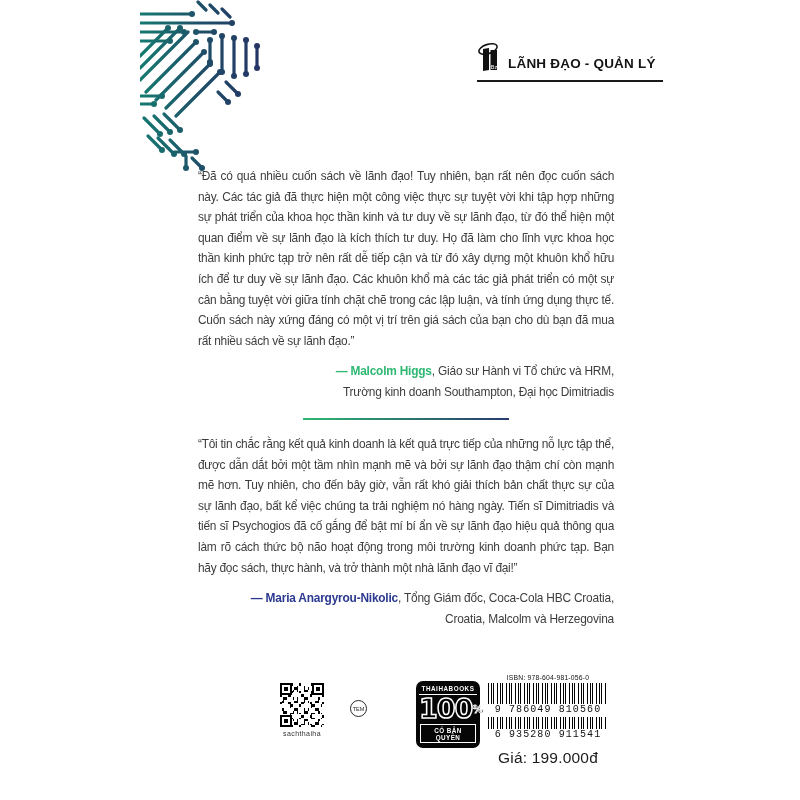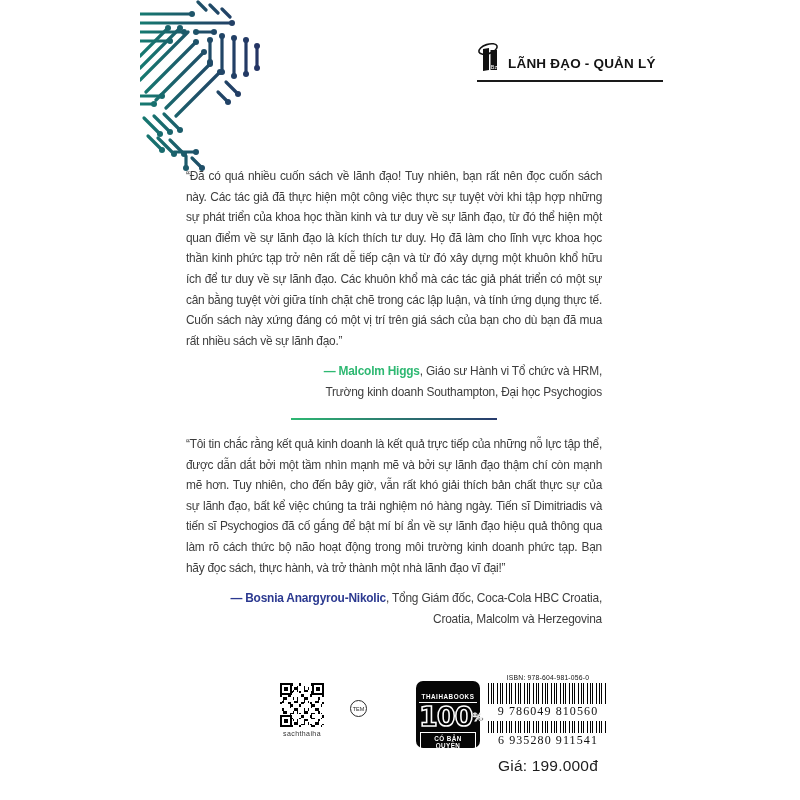--- a/index.html
+++ b/index.html
@@ -8,21 +8,21 @@
 
   
   .circuit{position:absolute;left:140px;top:0;}
 
   
   .category-row{position:absolute;left:477px;top:42px;width:190px;display:flex;align-items:flex-end;gap:7px;}
   .category-label{font-size:13.5px;font-weight:bold;color:#141414;letter-spacing:0.2px;padding-bottom:3px;white-space:nowrap;}
   .category-underline{position:absolute;left:477px;top:80px;width:186px;height:2px;background:#1a1a1a;}
 
   
-  .main-col{position:absolute;left:186px;top:166px;width:416px;}
+  .main-col{position:absolute;left:198px;top:166px;width:416px;}
   .quote{font-size:11.9px;line-height:1.73;letter-spacing:-0.25px;text-align:justify;color:#3d3d3d;}
   .attr{margin-top:10px;text-align:right;font-size:11.9px;line-height:1.75;letter-spacing:-0.2px;color:#3d3d3d;}
   .attr .author{font-weight:bold;}
   .author-green{color:#2eb872;}
   .author-navy{color:#2b3990;}
   .divider{width:206px;height:2px;margin:15px auto 14px auto;background:linear-gradient(90deg,#2eb872,#283a6d);}
 
   
   .qr-wrap{position:absolute;left:279px;top:683px;width:46px;text-align:center;}
   .qr{position:relative;width:44px;height:44px;margin:0 auto;
@@ -33,37 +33,37 @@
   .qr .f{position:absolute;width:12px;height:12px;background:#fff;border:2px solid #000;box-sizing:border-box;}
   .qr .f::after{content:"";position:absolute;inset:2px;background:#000;}
   .f.tl{top:0;left:0}.f.tr{top:0;right:0}.f.bl{bottom:0;left:0}
   .qr-caption{font-size:7px;margin-top:3px;color:#333;letter-spacing:0.4px;}
 
   .stamp{position:absolute;left:350px;top:700px;width:17px;height:17px;border:1.3px solid #2a2a2a;
          border-radius:50%;display:flex;align-items:center;justify-content:center;
          font-size:5.5px;color:#2a2a2a;box-sizing:border-box;}
 
   .badge{position:absolute;left:416px;top:681px;width:64px;height:67px;background:#060606;border-radius:7px;
-         box-sizing:border-box;padding:12px 3px 3px 3px;text-align:center;}
+         box-sizing:border-box;padding:4px 3px 3px 3px;text-align:center;}
   .badge-brand{font-size:6.3px;font-weight:bold;color:#fff;letter-spacing:0.55px;
                border-bottom:1px solid #fff;padding-bottom:2px;}
   .badge-num{font-family:"DejaVu Sans",sans-serif;font-size:27px;font-weight:900;line-height:1.05;
              color:#000;-webkit-text-stroke:1.5px #fff;letter-spacing:-1px;}
   .badge-num .pct{font-size:11px;-webkit-text-stroke:0.8px #fff;vertical-align:5px;letter-spacing:0;}
   .badge-cap{font-size:6.3px;font-weight:bold;color:#fff;border:1px solid #fff;margin:1px 1px 0 1px;
              padding:1.5px 0;letter-spacing:0.45px;}
 
   .bc-block{position:absolute;left:488px;top:674px;width:120px;text-align:center;}
   .isbn{font-size:6.8px;color:#111;letter-spacing:0.2px;}
   .bars{margin-top:2px;background:repeating-linear-gradient(90deg,
         #000 0 1.5px,#fff 1.5px 3px,#000 3px 4.5px,#fff 4.5px 5.5px,
         #000 5.5px 6.5px,#fff 6.5px 9px);}
   .bars1{height:21px;}
   .bars2{height:12px;}
-  .bdigits{font-size:12px;letter-spacing:1.1px;color:#111;font-family:Liberation Serif, serif;}
+  .bdigits{font-size:10px;letter-spacing:1.1px;color:#111;font-family:Liberation Mono, monospace;}
   .price{font-size:15.5px;color:#1c1c1c;margin-top:9px;letter-spacing:0.2px;font-weight:500;}
 </style>
 </head>
 <body>
 
 <div class="page">
 
   <svg class="circuit" width="135" height="175" viewBox="0 0 135 175" aria-hidden="true">
     <defs>
       <linearGradient id="cg" gradientUnits="userSpaceOnUse" x1="0" y1="0" x2="135" y2="0">
@@ -129,28 +129,28 @@
     </svg>
     <span class="category-label">LÃNH ĐẠO - QUẢN LÝ</span>
   </div>
   <div class="category-underline"></div>
 
   <div class="main-col">
 
     <div class="quote">“Đã có quá nhiều cuốn sách về lãnh đạo! Tuy nhiên, bạn rất nên đọc cuốn sách này. Các tác giả đã thực hiện một công việc thực sự tuyệt vời khi tập hợp những sự phát triển của khoa học thần kinh và tư duy về sự lãnh đạo, từ đó thể hiện một quan điểm về sự lãnh đạo là kích thích tư duy. Họ đã làm cho lĩnh vực khoa học thần kinh phức tạp trở nên rất dễ tiếp cận và từ đó xây dựng một khuôn khổ hữu ích để tư duy về sự lãnh đạo. Các khuôn khổ mà các tác giả phát triển có một sự cân bằng tuyệt vời giữa tính chặt chẽ trong các lập luận, và tính ứng dụng thực tế. Cuốn sách này xứng đáng có một vị trí trên giá sách của bạn cho dù bạn đã mua rất nhiều sách về sự lãnh đạo.”</div>
     <div class="attr">
       <span class="author author-green">— Malcolm Higgs</span><span>, Giáo sư Hành vi Tổ chức và HRM,</span>
-      <div>Trường kinh doanh Southampton, Đại học Psychogios</div>
+      <div>Trường kinh doanh Southampton, Đại học Dimitriadis</div>
     </div>
 
     <div class="divider"></div>
 
     <div class="quote">“Tôi tin chắc rằng kết quả kinh doanh là kết quả trực tiếp của những nỗ lực tập thể, được dẫn dắt bởi một tầm nhìn mạnh mẽ và bởi sự lãnh đạo thậm chí còn mạnh mẽ hơn. Tuy nhiên, cho đến bây giờ, vẫn rất khó giải thích bản chất thực sự của sự lãnh đạo, bất kể việc chúng ta trải nghiệm nó hàng ngày. Tiến sĩ Dimitriadis và tiến sĩ Psychogios đã cố gắng để bật mí bí ẩn về sự lãnh đạo hiệu quả thông qua làm rõ cách thức bộ não hoạt động trong môi trường kinh doanh phức tạp. Bạn hãy đọc sách, thực hành, và trở thành một nhà lãnh đạo vĩ đại!”</div>
     <div class="attr">
-      <span class="author author-navy">— Bosnia Anargyrou-Nikolic</span><span>, Tổng Giám đốc, Coca-Cola HBC Croatia,</span>
+      <span class="author author-navy">— Maria Anargyrou-Nikolic</span><span>, Tổng Giám đốc, Coca-Cola HBC Croatia,</span>
       <div>Croatia, Malcolm và Herzegovina</div>
     </div>
 
   </div>
 
   <div class="qr-wrap">
     <div class="qr">
       <div class="f tl"></div>
       <div class="f tr"></div>
       <div class="f bl"></div>

